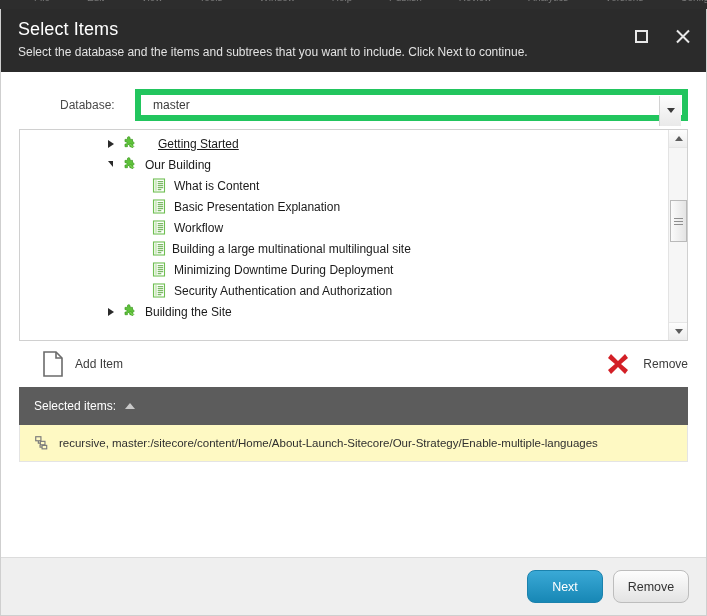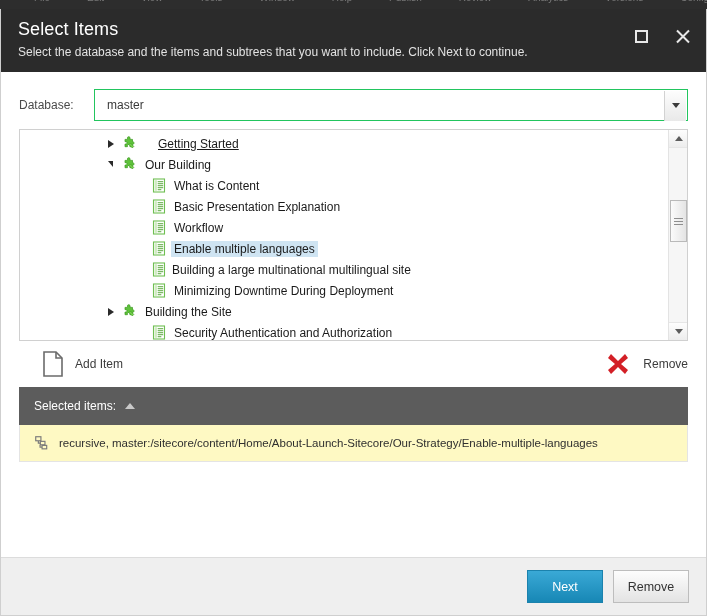--- a/index.html
+++ b/index.html
@@ -83,32 +83,33 @@
   }
   .glyph-x::before { transform: translateX(-50%) rotate(45deg); }
   .glyph-x::after  { transform: translateX(-50%) rotate(-45deg); }
 
   
   .db-row {
     display: flex; align-items: center;
     padding: 0 18px;
     height: 49px;
     margin-top: 8px;
+    margin-left: 41px;
   }
   .db-label {
     width: 75px;
     font-size: 12px;
     color: #4a4a4a;
   }
   .db-select {
     position: relative;
     flex: 1;
     height: 32px;
     background: #ffffff;
-    border: 1px solid #22c55e;
+    border: 6px solid #22c55e;
     display: flex; align-items: center;
     cursor: pointer;
   }
   .db-value {
     padding-left: 12px;
     font-size: 12px;
     color: #3a3a3a;
   }
   .db-arrow-box {
     position: absolute; right: 1px; top: 1px;
@@ -266,21 +267,21 @@
     position: absolute; left: 0; right: 0; bottom: 0;
     height: 58px;
     background: #efefef;
     border-top: 1px solid #dcdcdc;
     display: flex; align-items: center; justify-content: flex-end;
     padding-right: 17px;
     gap: 10px;
   }
   .btn {
     width: 76px; height: 33px;
-    border-radius: 0;
+    border-radius: 8px;
     font-size: 12.5px;
     display: flex; align-items: center; justify-content: center;
     cursor: pointer;
   }
   .btn.primary {
     background: linear-gradient(#3aa9d6, #1787b5);
     border: 1px solid #1b82ad;
     color: #ffffff;
   }
   .btn.secondary {
@@ -405,99 +406,82 @@
                   <rect x="5.7" y="3.2" width="5.5" height="1"></rect>
                   <rect x="5.7" y="5.2" width="5.5" height="1"></rect>
                   <rect x="5.7" y="7.2" width="5.5" height="1"></rect>
                   <rect x="5.7" y="9.2" width="5.5" height="1"></rect>
                   <rect x="5.7" y="11.2" width="3.6" height="1"></rect>
                 </g>
               </svg>
             </span>
             <span class="lbl" style="margin-left: 5px;">Workflow</span>
           </div>
-          <div class="tnode sel" style="padding-left: 114px;">
+          <div class="tnode" style="padding-left: 114px;">
             <span class="expander"></span>
             <span style="display: flex; align-items: center; margin-left: 5px;">
               <svg width="14" height="15" viewBox="0 0 14 15" class="ico">
                 <rect x="1.5" y="1" width="11" height="13" fill="#ffffff" stroke="#6fbf52" stroke-width="1.1"></rect>
                 <rect x="2.6" y="2.2" width="2.3" height="10.6" fill="#cfeac0"></rect>
                 <g fill="#5ba83f">
                   <rect x="5.7" y="3.2" width="5.5" height="1"></rect>
                   <rect x="5.7" y="5.2" width="5.5" height="1"></rect>
                   <rect x="5.7" y="7.2" width="5.5" height="1"></rect>
                   <rect x="5.7" y="9.2" width="5.5" height="1"></rect>
                   <rect x="5.7" y="11.2" width="3.6" height="1"></rect>
                 </g>
               </svg>
             </span>
-            <span class="lbl" style="margin-left: 5px;">Enable multiple languages</span>
+            <span class="lbl" style="margin-left: 3px;">Building a large multinational multilingual site</span>
           </div>
           <div class="tnode" style="padding-left: 114px;">
             <span class="expander"></span>
             <span style="display: flex; align-items: center; margin-left: 5px;">
               <svg width="14" height="15" viewBox="0 0 14 15" class="ico">
                 <rect x="1.5" y="1" width="11" height="13" fill="#ffffff" stroke="#6fbf52" stroke-width="1.1"></rect>
                 <rect x="2.6" y="2.2" width="2.3" height="10.6" fill="#cfeac0"></rect>
                 <g fill="#5ba83f">
                   <rect x="5.7" y="3.2" width="5.5" height="1"></rect>
                   <rect x="5.7" y="5.2" width="5.5" height="1"></rect>
                   <rect x="5.7" y="7.2" width="5.5" height="1"></rect>
                   <rect x="5.7" y="9.2" width="5.5" height="1"></rect>
                   <rect x="5.7" y="11.2" width="3.6" height="1"></rect>
                 </g>
               </svg>
             </span>
-            <span class="lbl" style="margin-left: 3px;">Building a large multinational multilingual site</span>
+            <span class="lbl" style="margin-left: 5px;">Minimizing Downtime During Deployment</span>
           </div>
           <div class="tnode" style="padding-left: 114px;">
             <span class="expander"></span>
             <span style="display: flex; align-items: center; margin-left: 5px;">
               <svg width="14" height="15" viewBox="0 0 14 15" class="ico">
                 <rect x="1.5" y="1" width="11" height="13" fill="#ffffff" stroke="#6fbf52" stroke-width="1.1"></rect>
                 <rect x="2.6" y="2.2" width="2.3" height="10.6" fill="#cfeac0"></rect>
                 <g fill="#5ba83f">
                   <rect x="5.7" y="3.2" width="5.5" height="1"></rect>
                   <rect x="5.7" y="5.2" width="5.5" height="1"></rect>
                   <rect x="5.7" y="7.2" width="5.5" height="1"></rect>
                   <rect x="5.7" y="9.2" width="5.5" height="1"></rect>
                   <rect x="5.7" y="11.2" width="3.6" height="1"></rect>
                 </g>
               </svg>
             </span>
-            <span class="lbl" style="margin-left: 5px;">Minimizing Downtime During Deployment</span>
+            <span class="lbl" style="margin-left: 5px;">Security Authentication and Authorization</span>
           </div>
           <div class="tnode" style="padding-left: 84px;">
             <span class="expander">
               <span class="arrow-closed"></span>
             </span>
             <span style="display: flex; align-items: center; margin-left: 5px;">
               <svg width="15" height="15" viewBox="0 0 16 16" class="ico">
                 <path d="M6 1.2 a1.5 1.5 0 0 1 2.6 1.1 L8.6 3.6 l2.6 0 0 2.4 a1.5 1.5 0 0 1 1.1 2.6 L11.2 8.8 l0 2.6 -2.8 0 0-1.4 a1.4 1.4 0 0 0-2.6 0 l0 1.4 -2.6 0 0-2.8 1.3 0 a1.4 1.4 0 0 0 0-2.6 L3.2 6 l0-2.4 2.6 0 z" fill="#5fc23b" stroke="#3f9c23" stroke-width=".8"></path>
                 <path d="M9 7.5 l3.6 3.6 -1.6 1.6 -3.6-3.6 z" fill="#78d14f" stroke="#3f9c23" stroke-width=".7"></path>
               </svg>
             </span>
             <span class="lbl" style="margin-left: 5px;">Building the Site</span>
-          </div>
-          <div class="tnode" style="padding-left: 114px;">
-            <span class="expander"></span>
-            <span style="display: flex; align-items: center; margin-left: 5px;">
-              <svg width="14" height="15" viewBox="0 0 14 15" class="ico">
-                <rect x="1.5" y="1" width="11" height="13" fill="#ffffff" stroke="#6fbf52" stroke-width="1.1"></rect>
-                <rect x="2.6" y="2.2" width="2.3" height="10.6" fill="#cfeac0"></rect>
-                <g fill="#5ba83f">
-                  <rect x="5.7" y="3.2" width="5.5" height="1"></rect>
-                  <rect x="5.7" y="5.2" width="5.5" height="1"></rect>
-                  <rect x="5.7" y="7.2" width="5.5" height="1"></rect>
-                  <rect x="5.7" y="9.2" width="5.5" height="1"></rect>
-                  <rect x="5.7" y="11.2" width="3.6" height="1"></rect>
-                </g>
-              </svg>
-            </span>
-            <span class="lbl" style="margin-left: 5px;">Security Authentication and Authorization</span>
           </div>
         </div>
       <div class="sb">
         <div class="sb-btn up">
           <div class="sb-up-tri"></div>
         </div>
         <div class="sb-thumb">
           <div class="grip">
               <i></i>
               <i></i>

